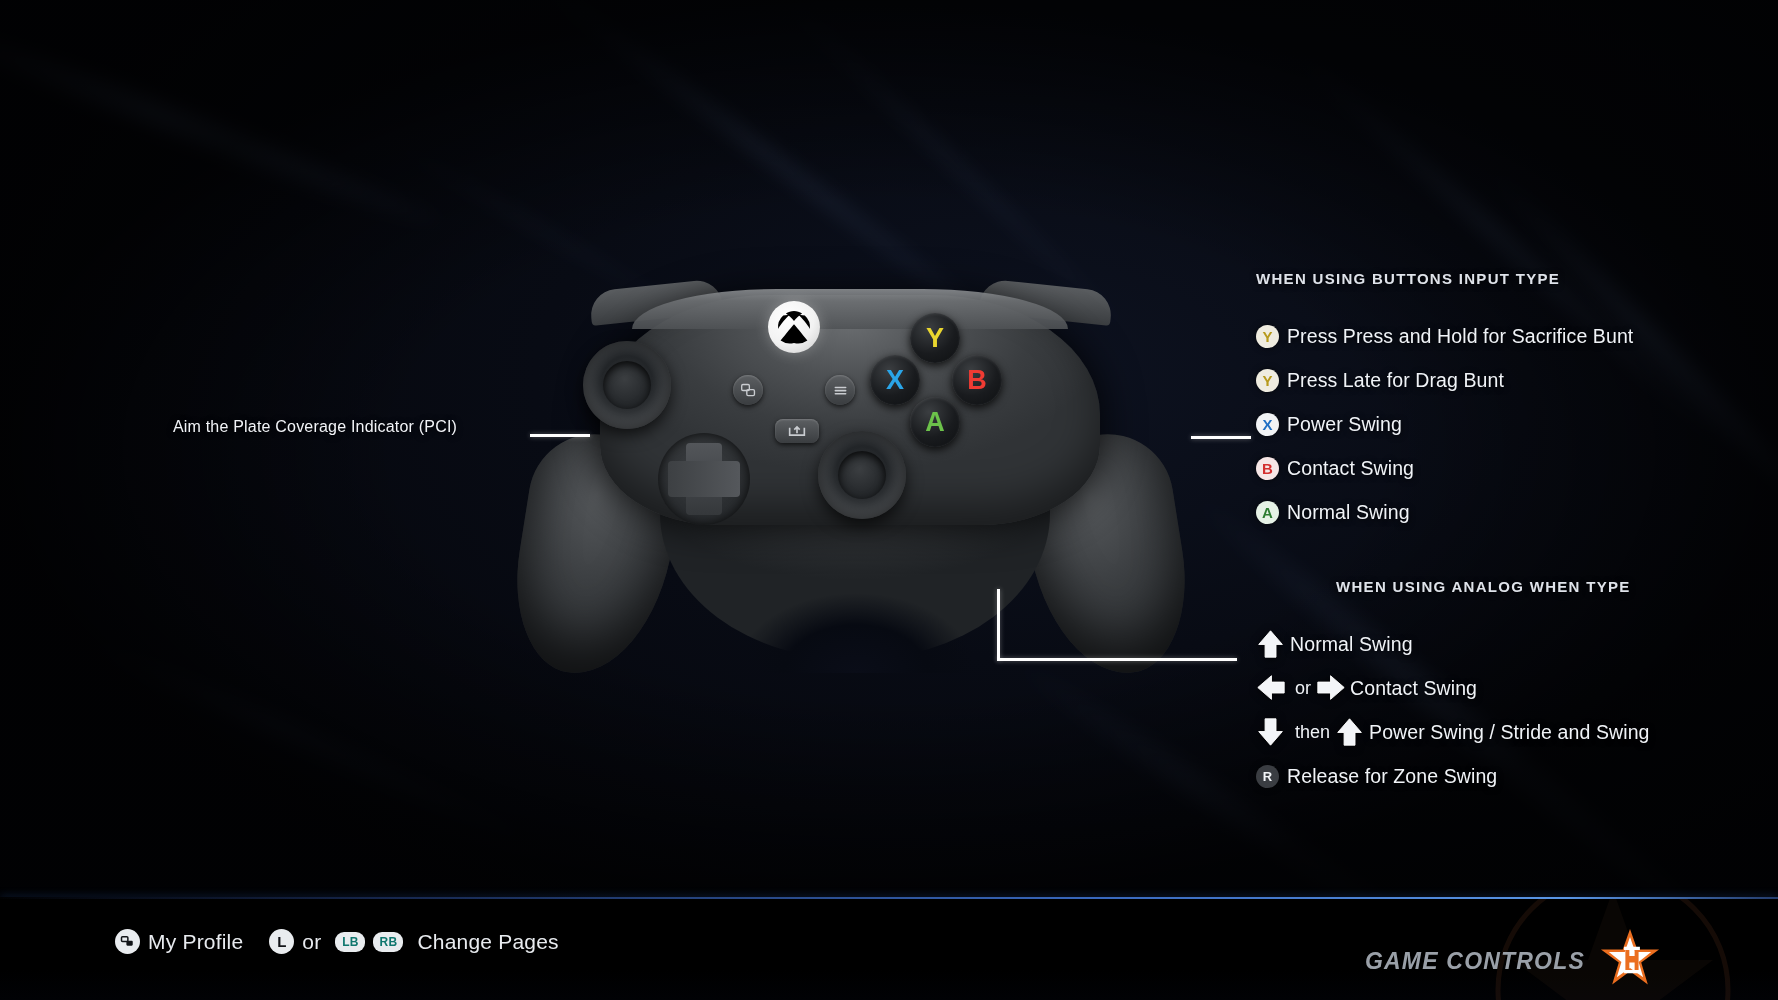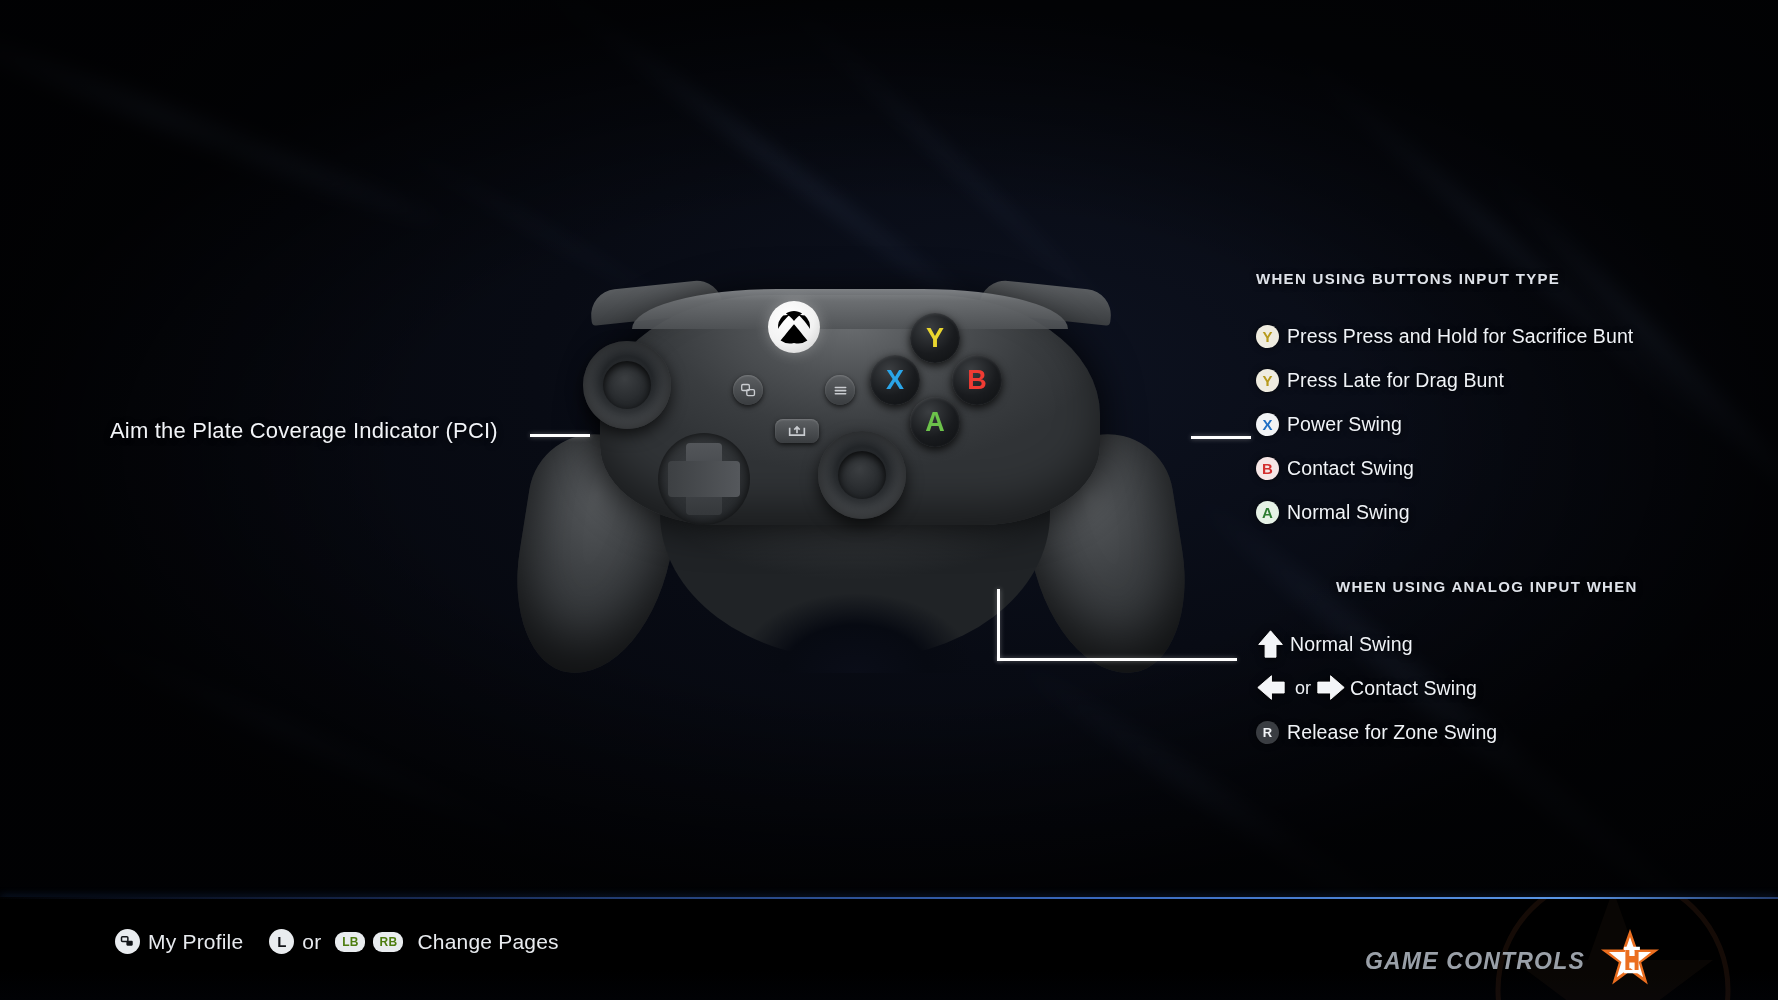--- a/index.html
+++ b/index.html
@@ -143,22 +143,22 @@
   .fA{ left:370px; top:112px; color:#6cc24a; }
 
   
   .lead{ position:absolute; background:#fff; box-shadow:0 0 5px rgba(255,255,255,.35); }
   #lead-left{ left:530px; top:434px; width:60px; height:3px; }
   #lead-xbtn{ left:1191px; top:436px; width:60px; height:3px; }
   #lead-stick-v{ left:997px; top:589px; width:3px; height:72px; }
   #lead-stick-h{ left:997px; top:658px; width:240px; height:3px; }
 
   #label-pci{
-    position:absolute; left:110px; top:418px; width:410px; text-align:left;
-    color:#f2f4f8; font-size:22px; letter-spacing:.2px;
+    position:absolute; left:110px; top:418px; width:410px; text-align:center;
+    color:#f2f4f8; font-size:16px; letter-spacing:.2px;
     text-shadow:0 1px 6px rgba(0,0,0,.9);
   }
 
   
   #panel{ position:absolute; left:1230px; top:270px; width:520px; }
   .sec-head{
     color:#dfe3ea; font-size:15px; font-weight:bold; letter-spacing:1.3px;
     text-shadow:0 1px 6px rgba(0,0,0,.9); white-space:nowrap;text-align:center;
   }
   #head-buttons{ position:absolute; left:26px; top:0px; }
@@ -205,21 +205,21 @@
   #bottom-left{
     position:absolute; left:115px; top:30px; display:flex; align-items:center;
     color:#e8ebef; font-size:21px; letter-spacing:.2px;
   }
   .icon-circle{
     width:25px; height:25px; border-radius:50%; background:#e9ecef; color:#121418;
     display:inline-flex; align-items:center; justify-content:center;
     font-size:15px; font-weight:bold; margin-right:8px; flex:0 0 auto;
   }
   .icon-pill{
-    height:20px; min-width:30px; padding:0 5px; border-radius:9px; background:#e9ecef; color:#4d7c0f;
+    height:20px; min-width:30px; padding:0 5px; border-radius:9px; background:#e9ecef; color:#0f766e;
     display:inline-flex; align-items:center; justify-content:center;
     font-size:12px; font-weight:bold; margin:0 4px; flex:0 0 auto;
   }
   .gap{ width:26px; }
   .gap-sm{ width:10px; }
 
   #bottom-right{
     position:absolute; right:115px; top:32px;
     display:flex; align-items:center; gap:12px;
   }
@@ -326,21 +326,21 @@
         <div class="row">
           <span class="badge bB">B</span>
           <span class="txt">Contact Swing</span>
         </div>
         <div class="row">
           <span class="badge bA">A</span>
           <span class="txt">Normal Swing</span>
         </div>
       </div>
 
-    <div class="sec-head" id="head-analog">WHEN USING ANALOG INPUT WHEN</div>
+    <div class="sec-head" id="head-analog">WHEN USING ANALOG WHEN TYPE</div>
     <div class="rowlist" id="list-analog">
         <div class="row">
           <span class="arrow">
             <svg viewBox="0 0 33 33" width="30" height="30">
               <path d="M16 2 L29 17 H22 V31 H10 V17 H3 Z" fill="#f3f5f8" stroke="#ffffff" stroke-width="1" stroke-linejoin="round"></path>
             </svg>
           </span>
           <span class="txt">Normal Swing</span>
         </div>
         <div class="row">
@@ -349,20 +349,34 @@
               <path d="M2 16 L17 3 V10 H31 V22 H17 V29 Z" fill="#f3f5f8" stroke="#ffffff" stroke-width="1" stroke-linejoin="round"></path>
             </svg>
           </span>
           <span class="mini">or</span>
           <span class="arrow">
             <svg viewBox="0 0 33 33" width="30" height="30">
               <path d="M31 16 L16 3 V10 H2 V22 H16 V29 Z" fill="#f3f5f8" stroke="#ffffff" stroke-width="1" stroke-linejoin="round"></path>
             </svg>
           </span>
           <span class="txt">Contact Swing</span>
+        </div>
+        <div class="row">
+          <span class="arrow">
+            <svg viewBox="0 0 33 33" width="30" height="30">
+              <path d="M16 31 L29 16 H22 V2 H10 V16 H3 Z" fill="#f3f5f8" stroke="#ffffff" stroke-width="1" stroke-linejoin="round"></path>
+            </svg>
+          </span>
+          <span class="mini">then</span>
+          <span class="arrow">
+            <svg viewBox="0 0 33 33" width="30" height="30">
+              <path d="M16 2 L29 17 H22 V31 H10 V17 H3 Z" fill="#f3f5f8" stroke="#ffffff" stroke-width="1" stroke-linejoin="round"></path>
+            </svg>
+          </span>
+          <span class="txt">Power Swing / Stride and Swing</span>
         </div>
         <div class="row">
           <span class="badge bR">R</span>
           <span class="txt">Release for Zone Swing</span>
         </div>
       </div>
   </div>
 
   <div id="divider"></div>
   <div id="bottombar">

